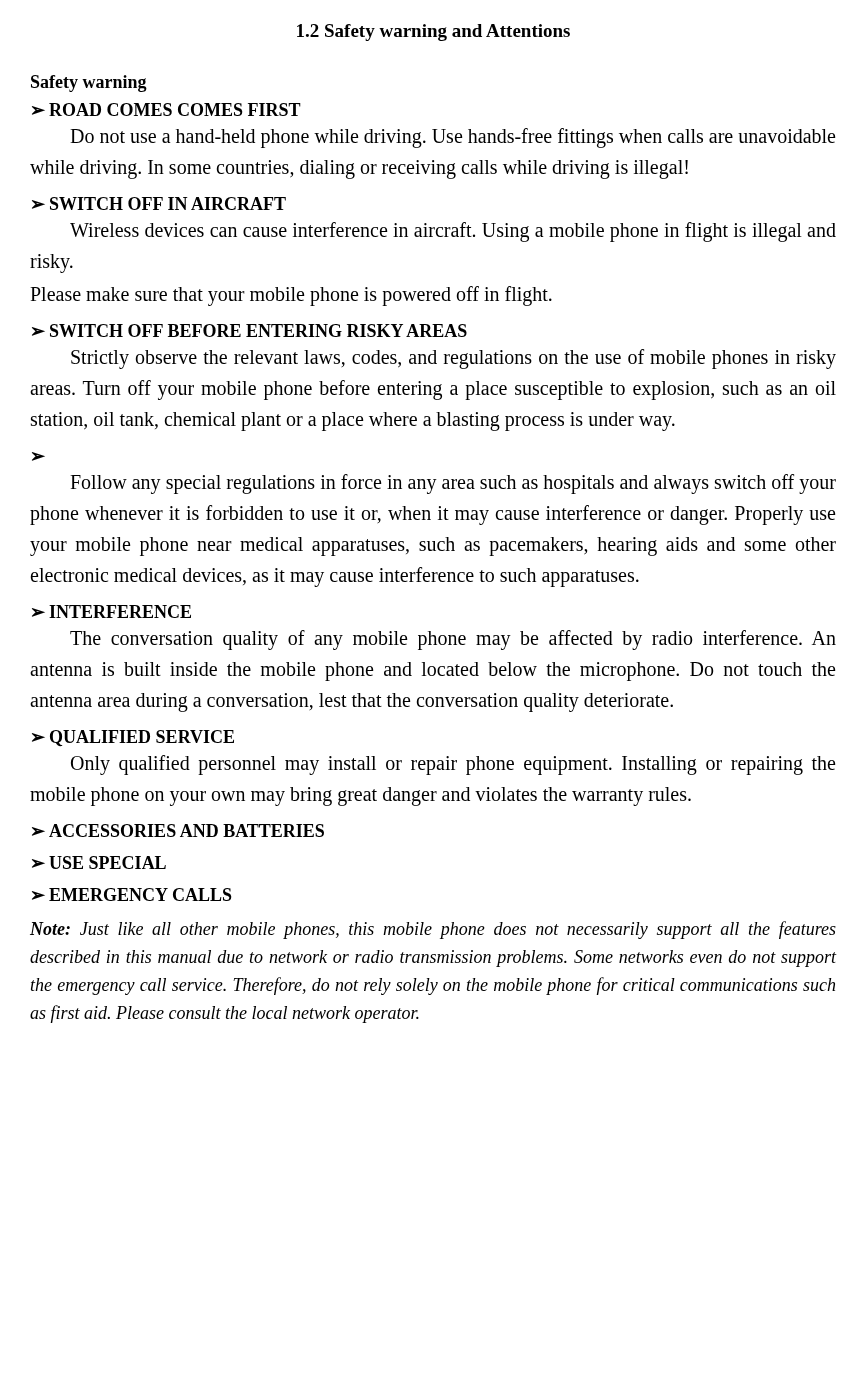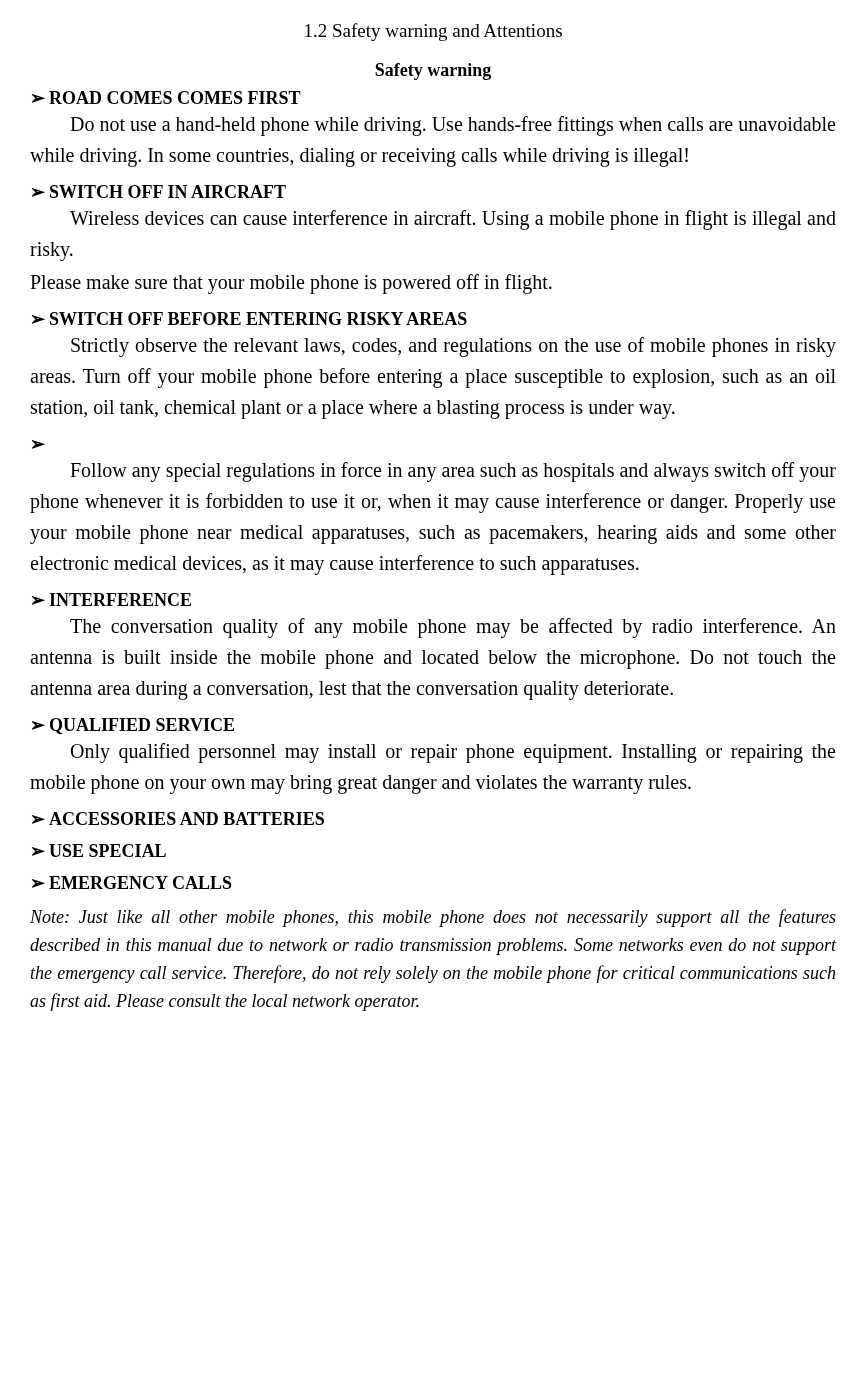--- a/index.html
+++ b/index.html
@@ -11,29 +11,28 @@
       width: 866px;
       min-height: 1396px;
       background: #ffffff;
       font-family: Times New Roman, Times, serif;
       font-size: 18px;
       color: #000000;
       padding: 20px 30px 30px 30px;
     }
     .page-title {
       text-align: center;
-      font-weight: normal;
+      font-weight: bold;
       font-size: 19px;
-      margin-bottom: 18px;
+      margin-bottom: 30px;
     }
     .section-title {
       font-weight: bold;
       font-size: 18px;
       margin-bottom: 6px;
-      text-align: center;
     }
     .bullet-section {
       margin-bottom: 10px;
     }
     .bullet-heading {
       font-weight: bold;
       font-size: 18px;
       display: flex;
       align-items: baseline;
     }
@@ -50,21 +49,21 @@
     .indent {
       text-indent: 2em;
     }
     .note-text {
       font-style: italic;
       font-size: 18px;
       line-height: 1.55;
       text-align: justify;
     }
     .note-bold {
-      font-weight: normal;
+      font-weight: bold;
       font-style: italic;
     }
     p {
       margin-bottom: 2px;
     }
   </style>
 </head>
 <body>
 
 <div class="page-title">1.2    Safety warning and Attentions</div>

